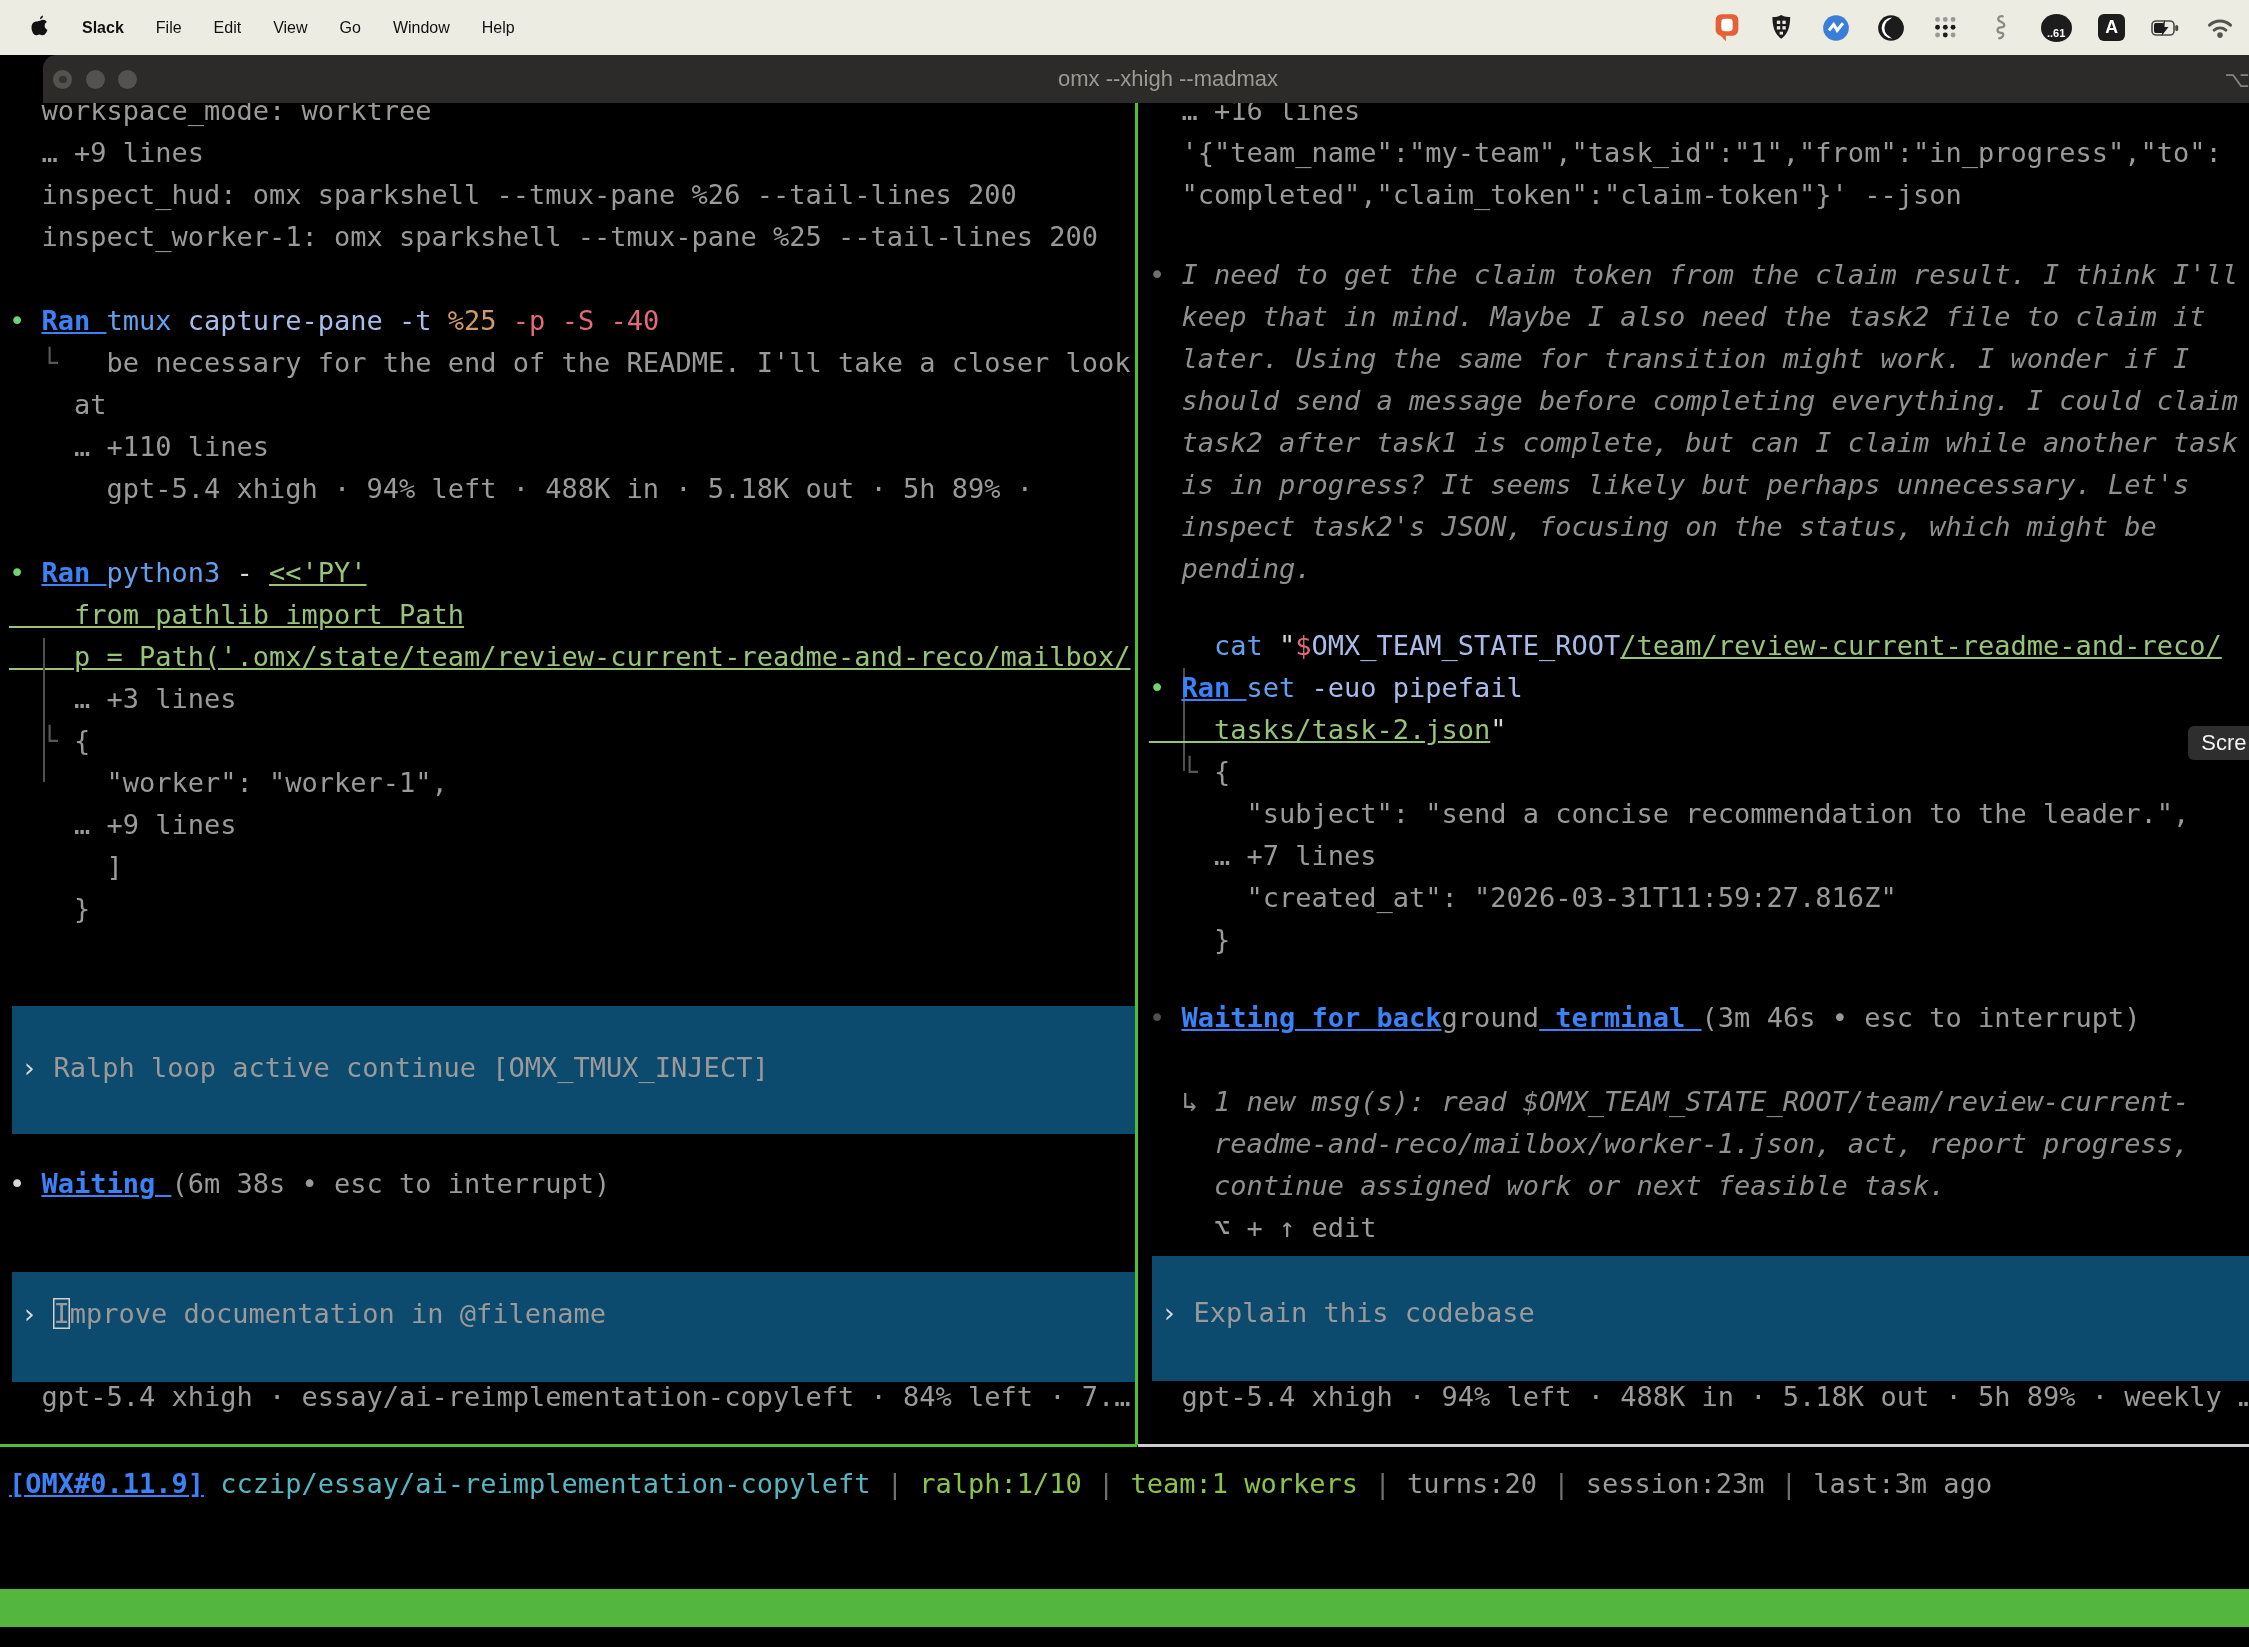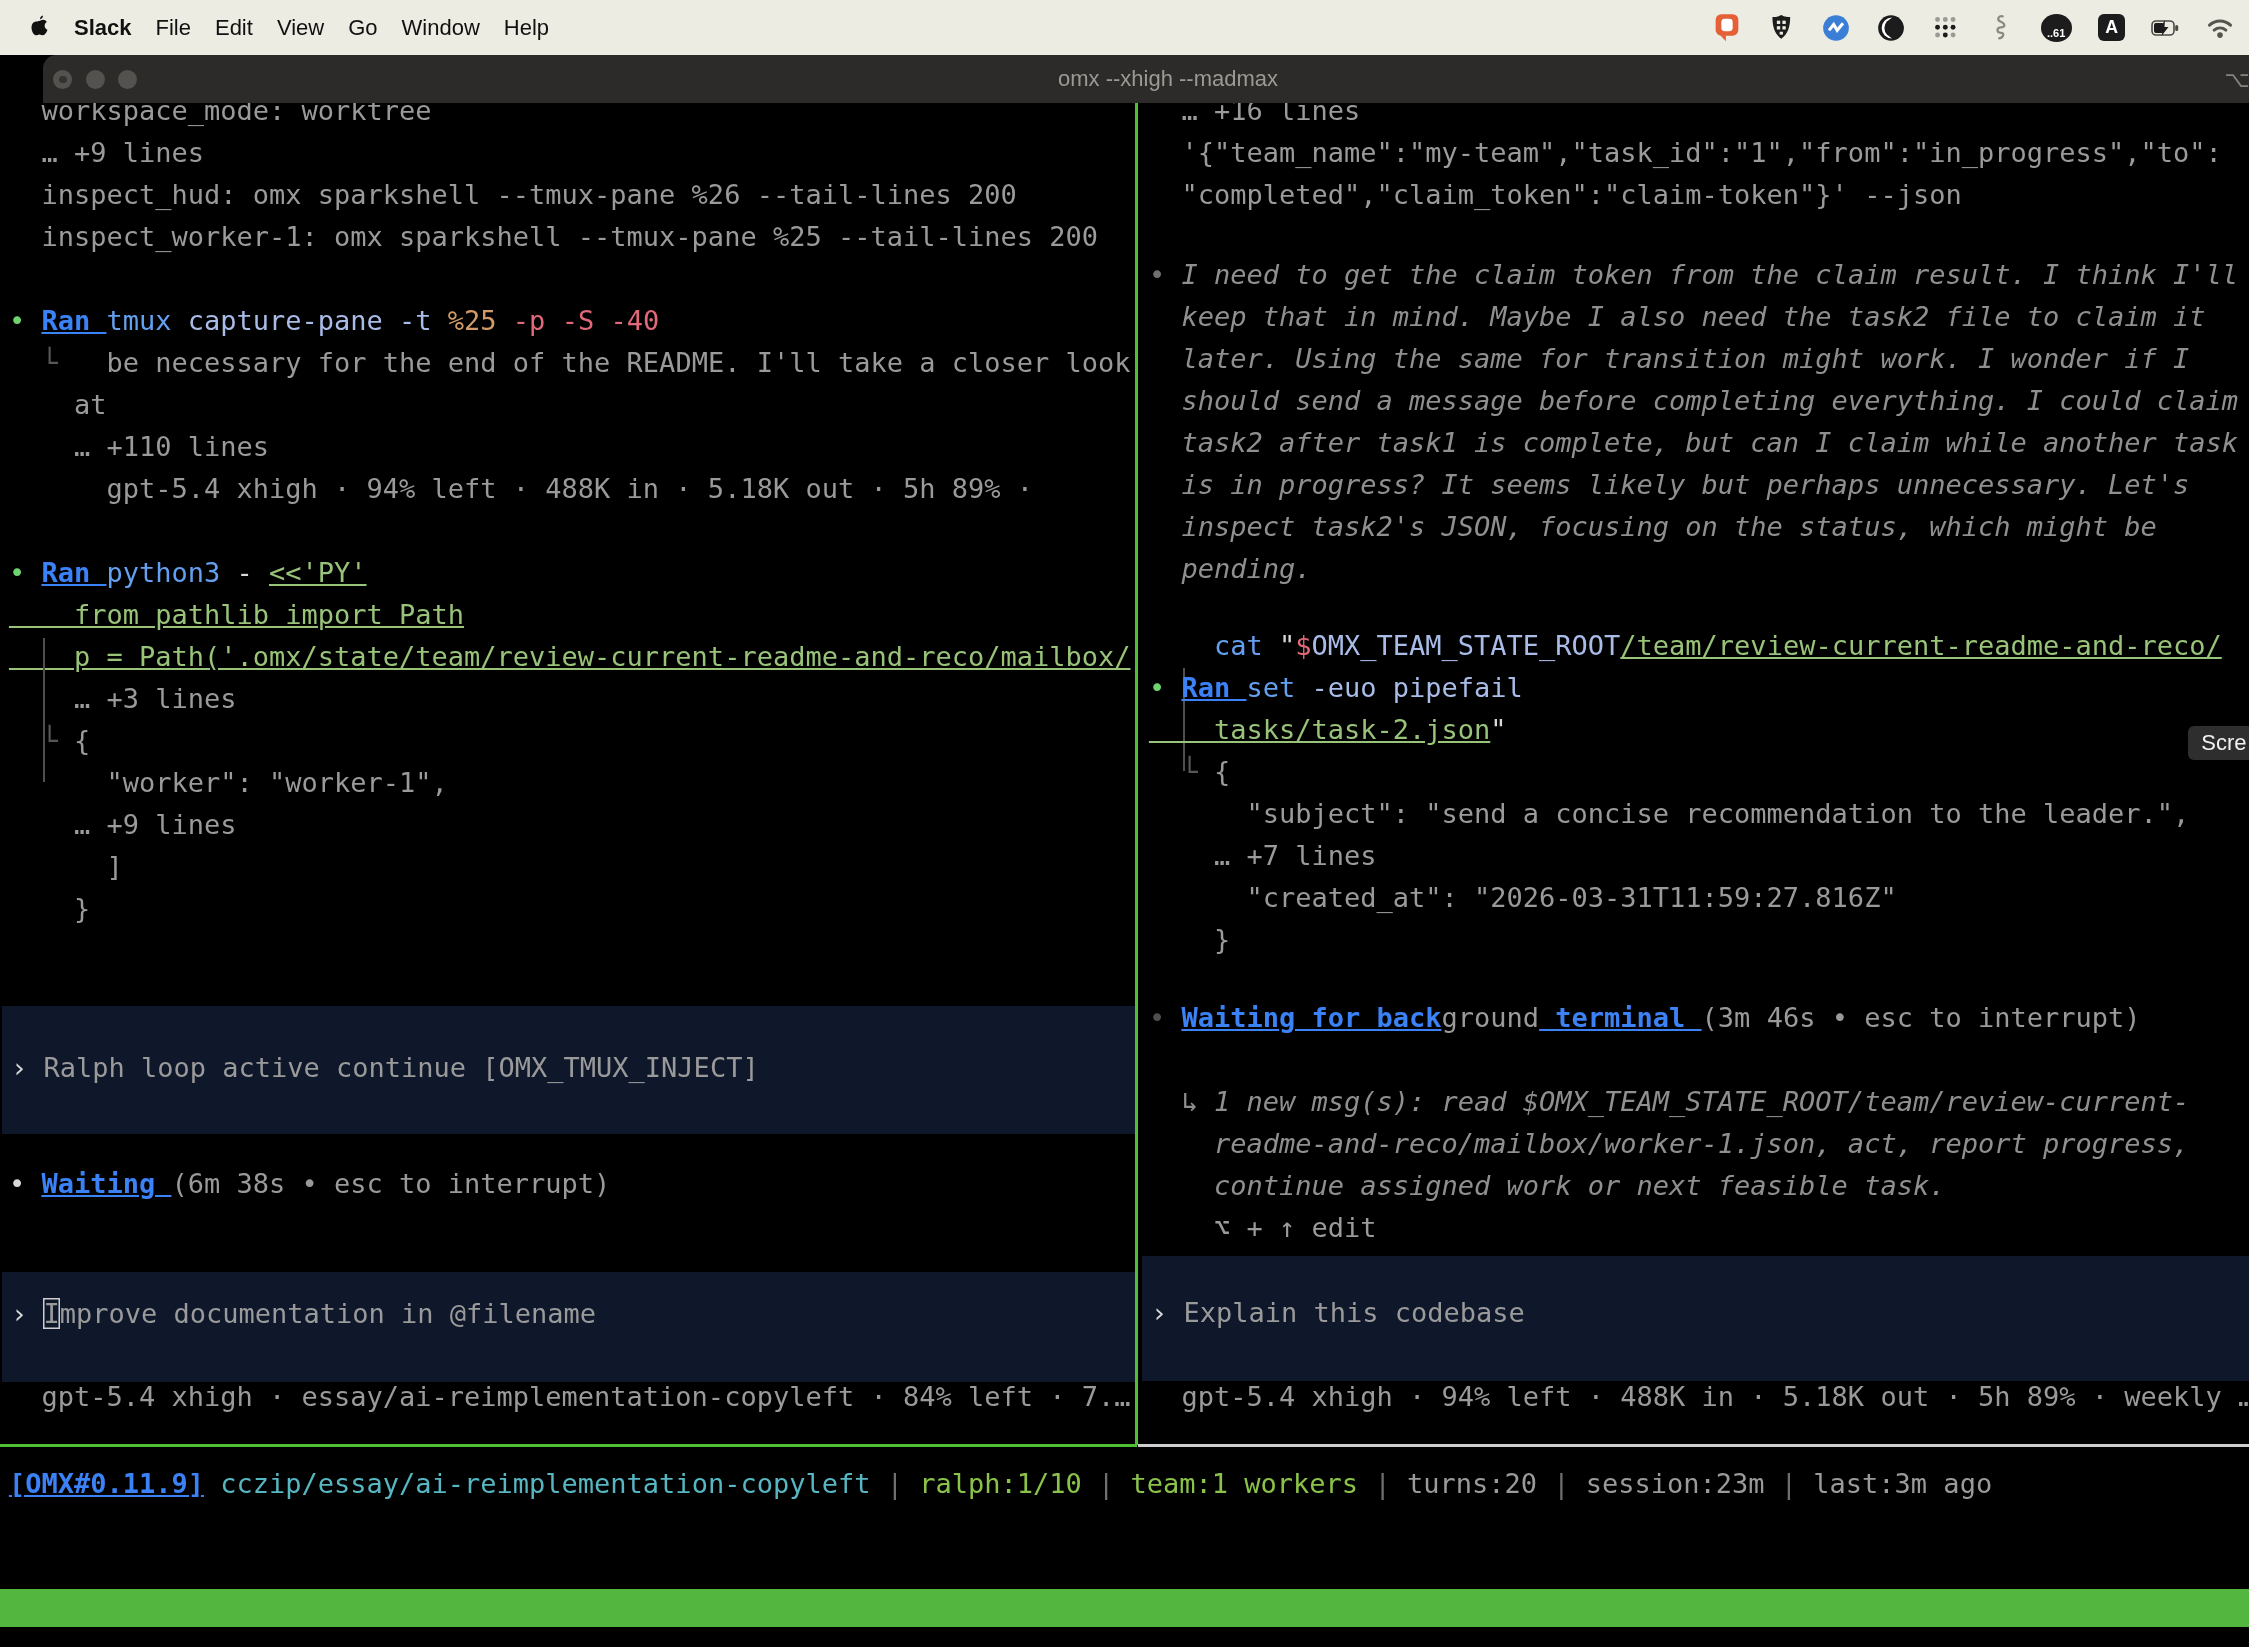--- a/index.html
+++ b/index.html
@@ -6,21 +6,21 @@
   body{
     position:relative;width:2250px;height:1648px;background:#000;
     overflow:hidden;font-family:"DejaVu Sans Mono","DejaVu Sans",monospace;
   }
   
   .menubar{
     position:absolute;left:0;top:0;width:2250px;height:55px;background:#edece3;
     display:flex;align-items:center;justify-content:space-between;
     font-family:"Liberation Sans","DejaVu Sans",sans-serif;color:#111;
   }
-  .menus{display:flex;align-items:center;gap:24px;padding-left:28px;font-size:22px;justify-content:center;}
+  .menus{display:flex;align-items:center;gap:32px;padding-left:28px;font-size:16px;justify-content:center;}
   .menus .appmenu{font-weight:700;}
   .menu-item{cursor:default;}
   .apple-logo{width:22px;height:25px;display:inline-block;}
   .status-icons{display:flex;align-items:center;gap:26.6px;padding-right:16px;}
   .sicon{width:28px;height:28px;display:inline-flex;align-items:center;justify-content:center;}
   .badge61{width:31px;height:28px;border-radius:50%;background:#1c1c1c;color:#fff;
     font-size:11px;font-weight:700;display:flex;align-items:flex-end;justify-content:center;
     padding-bottom:2.2px;box-sizing:border-box;}
   .keylay{width:26.6px;height:26.6px;border-radius:5.9px;background:#1c1c1c;color:#fff;
     font-size:17.7px;font-weight:700;display:flex;align-items:center;justify-content:center;}
@@ -58,21 +58,21 @@
   .sg-a{color:#a9bce8;}
   .sg-n{color:#d19a66;}
   .sg-f{color:#e0697a;}
   .sg-s{color:#98c379;text-decoration:underline;}
   .sg-q{color:#d8d8d8;}
   .sg-gi{color:#8f8f8f;font-style:italic;}
   .sg-cy{color:#56b6c2;}
   .sg-lg{color:#8bc34a;}
   .sg-cur{color:#9a9a9a;box-shadow:inset 0 0 0 1.5px #cfcfcf;}
   .guide{position:absolute;width:2.2px;background:#4f4f4f;}
-  .darkbox{position:absolute;left:2px;width:100%;background:#0f172a;}
+  .darkbox{position:absolute;left:12px;width:100%;background:#0c4a6e;}
   .darkbox .lines{position:absolute;}
   
   .vdivider{position:absolute;left:1135px;top:103px;width:3px;height:1342px;background:#4fbf35;}
   .hborder-l{position:absolute;left:0;top:1444px;width:1137px;height:3px;background:#4fbf35;}
   .hborder-r{position:absolute;left:1138px;top:1444px;width:1112px;height:3px;background:#cdced0;}
   
   .omxline{position:absolute;left:0;top:1463px;width:2250px;font-size:27px;padding-left:8.9px;box-sizing:border-box;}
   .tooltip{position:absolute;left:2188px;top:726px;height:34px;min-width:96px;background:#2e2e2e;
     border-radius:5.9px;color:#f2f2f2;font-family:"Liberation Sans","DejaVu Sans",sans-serif;
     font-size:22px;line-height:34px;padding:0 0 0 13.3px;}

